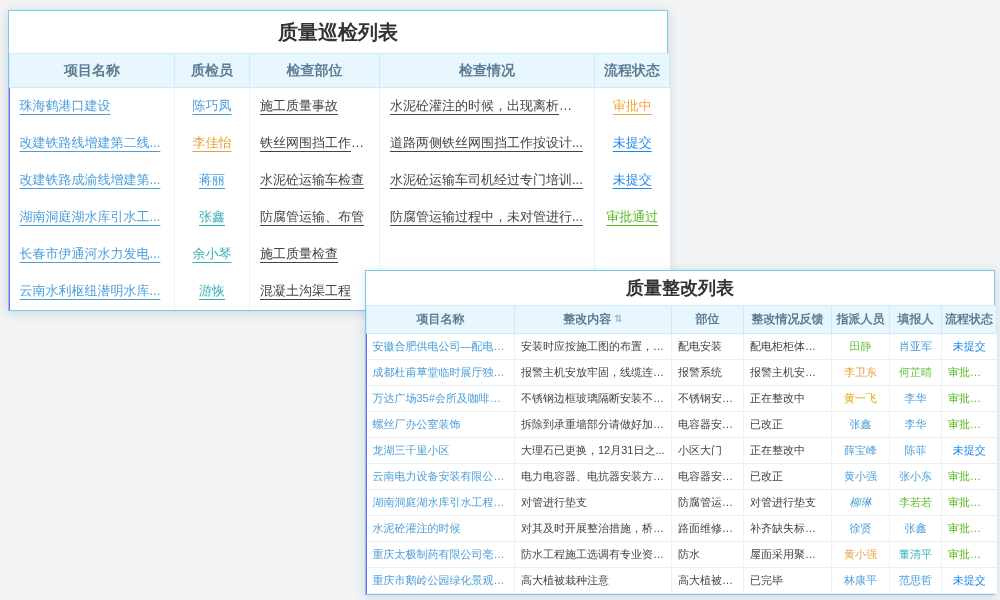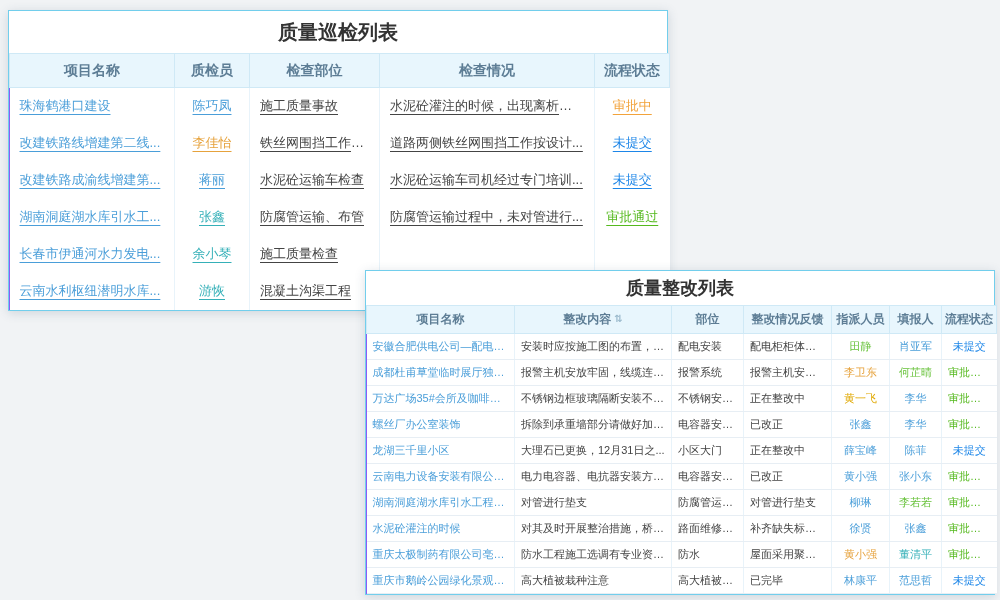--- a/index.html
+++ b/index.html
@@ -223,21 +223,21 @@
           <td class="cell-text">已改正</td>
           <td class="cell-name" style="color: rgb(74, 158, 217);">黄小强</td>
           <td class="cell-name" style="color: rgb(74, 158, 217);">张小东</td>
           <td class="cell-status" style="color: rgb(85, 185, 30);">审批通过</td>
         </tr>
         <tr>
           <td class="cell-link">湖南洞庭湖水库引水工程施工I标</td>
           <td class="cell-text">对管进行垫支</td>
           <td class="cell-text">防腐管运输...</td>
           <td class="cell-text">对管进行垫支</td>
-          <td class="cell-name" style="color: rgb(74, 158, 217);">柳琳</td>
+          <td class="cell-name" style="color: rgb(74, 158, 217); font-style: italic;">柳琳</td>
           <td class="cell-name" style="color: rgb(103, 194, 58);">李若若</td>
           <td class="cell-status" style="color: rgb(85, 185, 30);">审批通过</td>
         </tr>
         <tr>
           <td class="cell-link">水泥砼灌注的时候</td>
           <td class="cell-text">对其及时开展整治措施，桥头...</td>
           <td class="cell-text">路面维修检...</td>
           <td class="cell-text">补齐缺失标志...</td>
           <td class="cell-name" style="color: rgb(74, 158, 217);">徐贤</td>
           <td class="cell-name" style="color: rgb(74, 158, 217);">张鑫</td>

